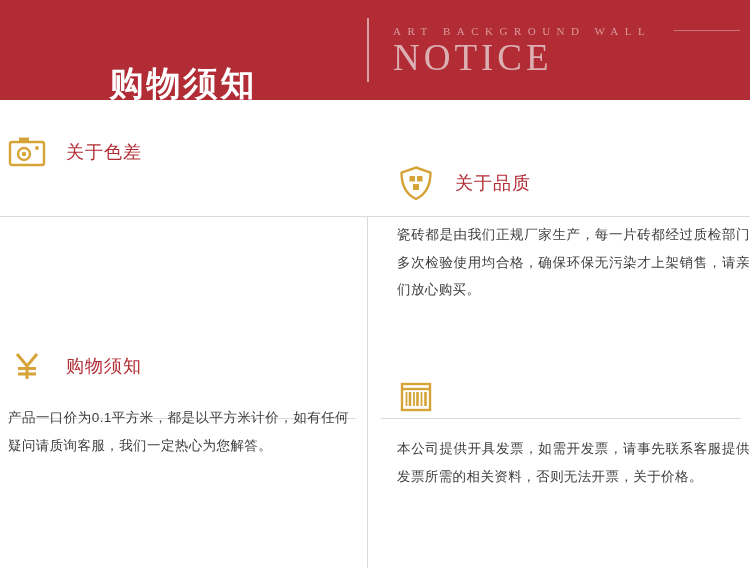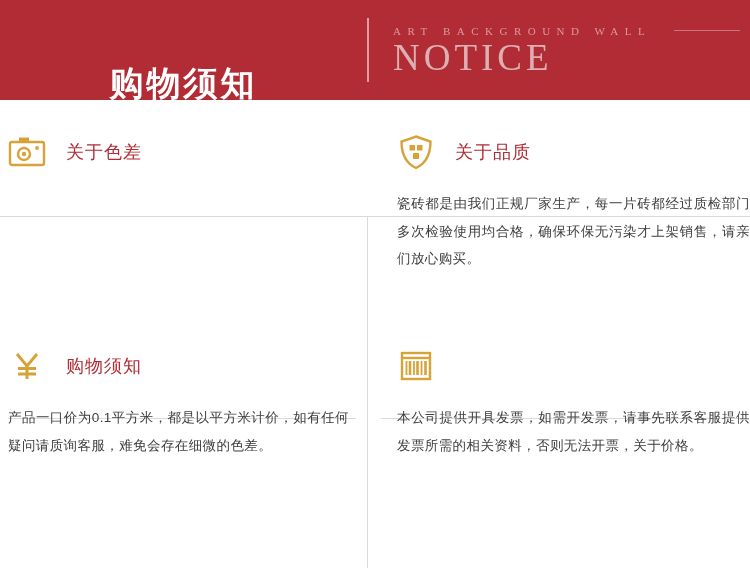--- a/index.html
+++ b/index.html
@@ -92,21 +92,21 @@
     grid-template-columns: 1fr 1fr;
     grid-template-rows: 218px 218px;
     padding: 0;
   }
   .cell {
     position: relative;
     box-sizing: border-box;
     padding: 30px 22px 0 22px;
   }
   .cell.left-col { padding-left: 8px; padding-right: 26px; }
-  .cell.right-col { padding-left: 22px; padding-right: 0; }
+  .cell.right-col { padding-left: 22px; padding-right: 0; margin-top: 31px; }
 
   
   .v-divider {
     position: absolute;
     left: 367px;
     top: 116px;
     width: 1px;
     height: 400px;
     background: #dadada;
   }
@@ -217,21 +217,21 @@
         <span class="cell-icon">
           <svg width="38" height="38" viewBox="0 0 38 38">
             <path d="M9 7 L19 19 L29 7" fill="none" stroke="#d5a338" stroke-width="3"></path>
             <line x1="19" y1="19" x2="19" y2="32" stroke="#d5a338" stroke-width="3"></line>
             <line x1="10" y1="21.5" x2="28" y2="21.5" stroke="#d5a338" stroke-width="3"></line>
             <line x1="10" y1="27" x2="28" y2="27" stroke="#d5a338" stroke-width="3"></line>
           </svg>
         </span>
         <span class="cell-title">购物须知</span>
       </div>
-      <div class="cell-body">产品一口价为0.1平方米，都是以平方米计价，如有任何疑问请质询客服，难免会存在细微的色差。</div>
+      <div class="cell-body">产品一口价为0.1平方米，都是以平方米计价，如有任何疑问请质询客服，我们一定热心为您解答。</div>
     </div>
 
     <div class="cell right-col row2">
       <div class="cell-head">
         <span class="cell-icon">
           <svg width="38" height="38" viewBox="0 0 38 38">
             <rect x="5" y="6" width="28" height="26" fill="none" stroke="#d5a338" stroke-width="2.4"></rect>
             <line x1="5" y1="11" x2="33" y2="11" stroke="#d5a338" stroke-width="2.4"></line>
             <line x1="9.5" y1="14" x2="9.5" y2="28" stroke="#d5a338" stroke-width="1.8"></line>
             <line x1="13" y1="14" x2="13" y2="28" stroke="#d5a338" stroke-width="2.6"></line>

